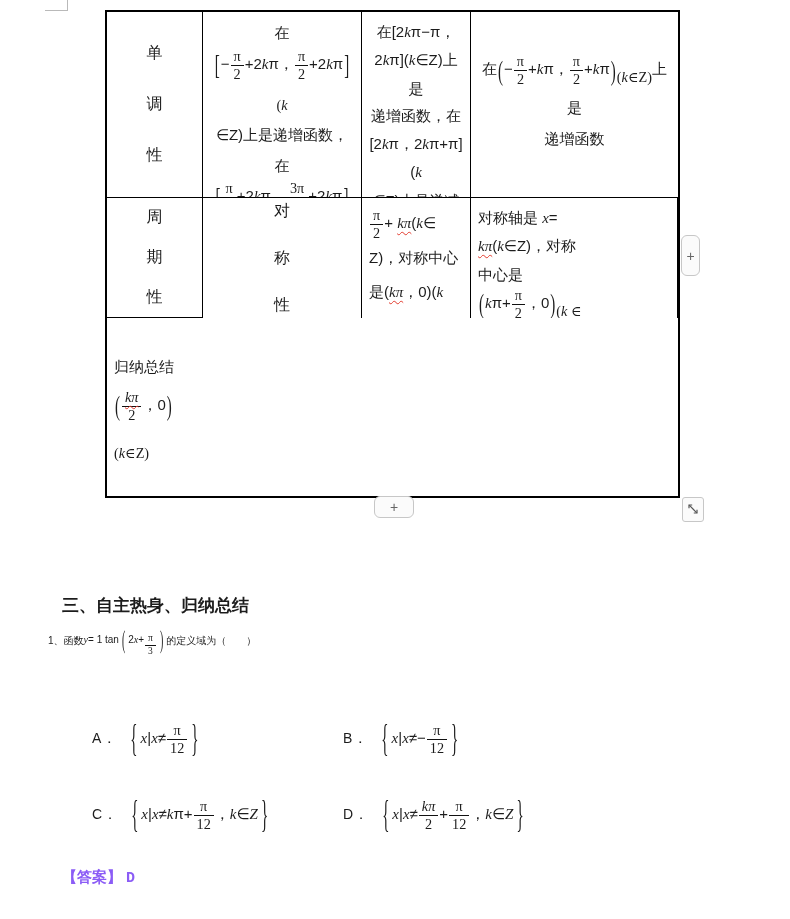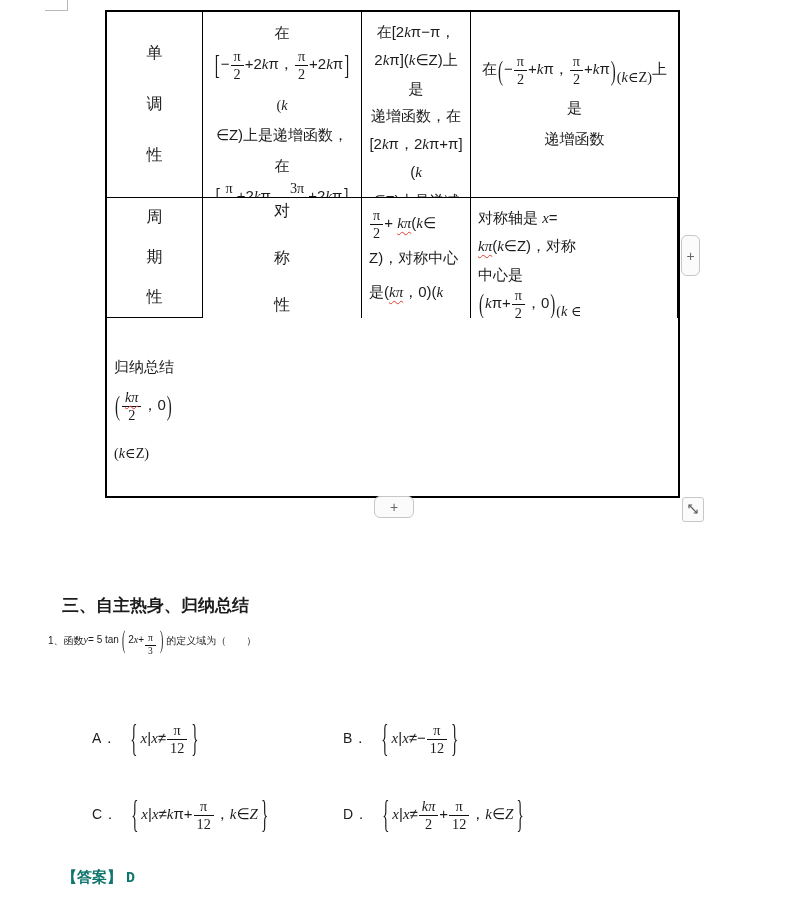--- a/index.html
+++ b/index.html
@@ -125,21 +125,21 @@
       </g>
     </svg>
   </span>
 </div>
 
 <div class="sec-title">三、自主热身、归纳总结</div>
 
 <div class="question">
     <span class="t">1、函数 </span>
     <span class="mi">y</span>
-    <span class="t"> = 5 tan</span>
+    <span class="t"> = 1 tan</span>
     <span class="big tall">(</span>
     <span class="t">2</span>
     <span class="mi">x</span>
     <span class="t">+</span>
     <span class="frac">
       <span class="n">π</span>
       <span class="d">3</span>
     </span>
     <span class="big tall">)</span>
     <span class="t">的定义域为（　　）</span>
@@ -155,15 +155,15 @@
 </div>
 <div class="optrow oC">
   <span class="opt-label">C．</span>
   <span><span class="big tall">{</span><span class="mi">x</span><span class="t">|</span><span class="mi">x</span><span class="t">≠</span><span class="mi">k</span><span class="t">π+</span><span class="frac"><span class="n">π</span><span class="d">12</span></span><span class="t">，</span><span class="mi">k</span><span class="t">∈</span><span class="mi">Z</span><span class="big tall">}</span></span>
 </div>
 <div class="optrow oD">
   <span class="opt-label">D．</span>
   <span><span class="big tall">{</span><span class="mi">x</span><span class="t">|</span><span class="mi">x</span><span class="t">≠</span><span class="frac"><span class="n mi">kπ</span><span class="d">2</span></span><span class="t">+</span><span class="frac"><span class="n">π</span><span class="d">12</span></span><span class="t">，</span><span class="mi">k</span><span class="t">∈</span><span class="mi">Z</span><span class="big tall">}</span></span>
 </div>
 
-<div class="answer" style="color: #0f766e;">
+<div class="answer" style="color: #8b5cf6;">
   <span>【答案】</span><span class="val">D</span>
 </div>
 
 </body></html>

